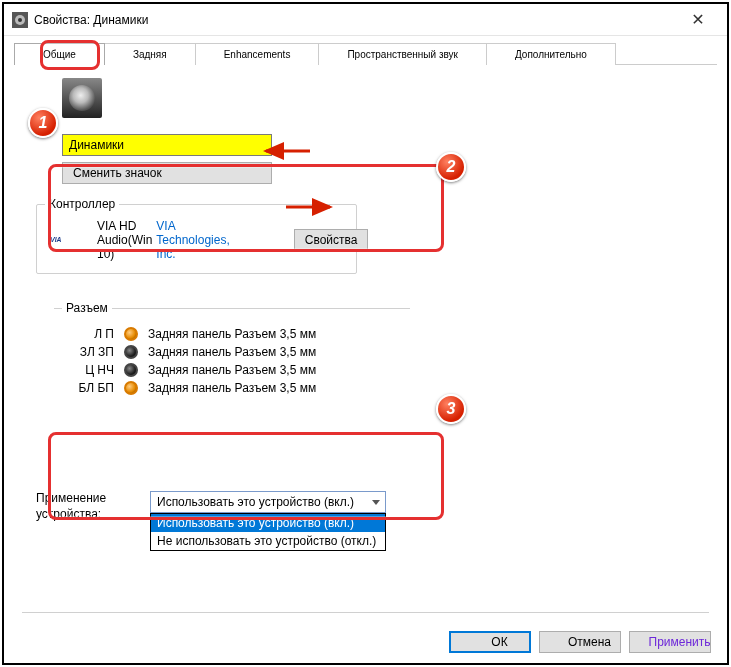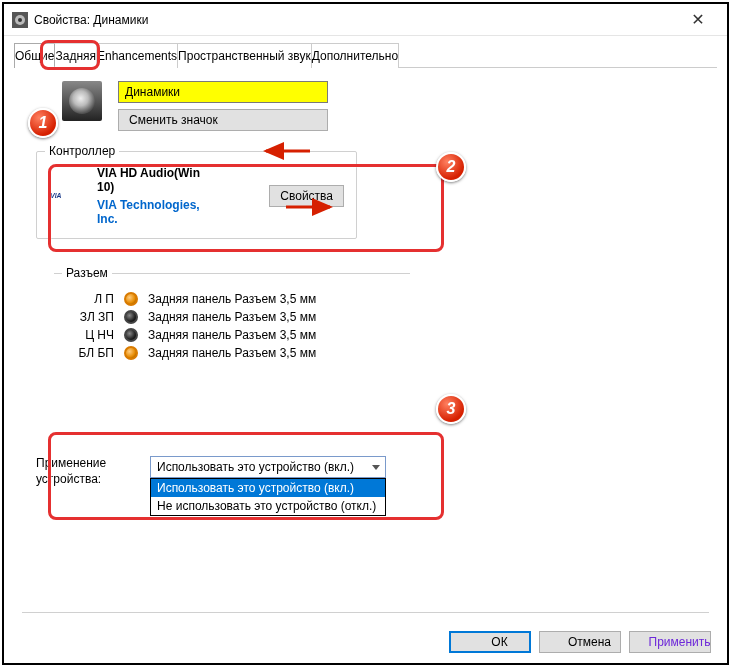--- a/index.html
+++ b/index.html
@@ -5,41 +5,41 @@
 * { box-sizing: border-box; margin: 0; padding: 0; font-family: "Segoe UI", Tahoma, sans-serif; font-size: 12px; }
 body { background: #fff; width: 731px; height: 667px; position: relative; }
 .outer { border: 2px solid #000; border-radius: 0; width: 727px; height: 663px; margin: 2px; position: relative; background: #fff; }
 
 .titlebar { height: 32px; display: flex; align-items: center; padding: 0 8px; border-bottom: 1px solid #e5e5e5; }
 .titlebar .icon { width: 16px; height: 16px; margin-right: 6px; }
 .titlebar .title { flex: 1; font-size: 12px; }
 .titlebar .close { font-size: 16px; width: 42px; text-align: center; cursor: pointer; color:#333; }
 
 .tabs { display: flex; padding: 6px 10px 0 10px; position: relative; }
-.tab { padding: 5px 0; border: 1px solid #ccc; border-bottom: none; margin-right: 0px; background: #fff; position: relative; top: 1px; font-size: 12px; cursor: pointer; }
+.tab { padding: 5px 28px; border: 1px solid #ccc; border-bottom: none; margin-right: 0px; background: #fff; position: relative; top: 1px; font-size: 10px; cursor: pointer; }
 .tab.active { background: #fff; border-color: #aaa; }
 .tab + .tab { border-left: none; }
 .tab-underline { border-bottom: 1px solid #ccc; flex: 1; position: relative; top: 1px; }
 
 .content { padding: 14px 22px 10px 32px; position: relative; }
 
-.icon-row { display: flex; align-items: flex-start; gap: 16px; margin-left: 26px; }
+.icon-row { display: flex; align-items: flex-start; gap: 16px; margin-left: 26px; flex-direction: column; }
 .speaker-icon { width: 40px; height: 40px; background: linear-gradient(#888,#222); border-radius: 2px; display:flex; align-items:center; justify-content:center; }
 .speaker-icon .cone { width:26px; height:26px; border-radius:50%; background: radial-gradient(circle at 45% 40%, #eee 0%, #bbb 35%, #555 70%, #222 100%); }
 .name-block { display:flex; flex-direction:column; gap:6px; }
 .name-input { width: 210px; height: 22px; background: #ffff00; border: 1px solid #7a7a7a; padding: 2px 6px; font-size: 12px; }
 .btn { height: 22px; padding: 0 10px; background: #e1e1e1; border: 1px solid #adadad; cursor: pointer; font-size: 12px; display:inline-flex; align-items:center; }
 
 .group { border: 1px solid #d0d0d0; border-radius: 2px; margin-top: 20px; padding: 14px 12px 12px 12px; position: relative; }
 .group-title { position: absolute; top: -8px; left: 8px; background: #fff; padding: 0 4px; font-size: 12px; }
 
 .controller-row { display: flex; align-items: center; gap: 14px; }
 .via-logo { width: 34px; height: 18px; background: #fff; display:flex; align-items:center; justify-content:center; }
 .via-logo svg { width:34px; height:18px; }
-.controller-text { display:flex; flex-direction:column; gap:4px;font-weight:bold; }
+.controller-text { display:flex; gap:4px; }
 .link { color: #0066cc; cursor: pointer; }
 .props-btn { margin-left: 50px; }
 
 .jacks { margin-top: 26px; margin-left: 6px; }
 .jack-row { display: flex; align-items: flex-end; gap: 10px; margin: 4px 0; font-size:12px; }
 .jack-label { width: 48px; text-align: right; }
 .jack-dot { width: 14px; height: 14px; border-radius: 50%; border: 2px solid; }
 .jack-dot.orange { border-color: #d87a00; background: radial-gradient(circle at 35% 35%, #ffcc80, #e68a00 60%, #7a4a00); }
 .jack-dot.black { border-color: #444; background: radial-gradient(circle at 35% 35%, #888, #222 60%, #000); }
 

